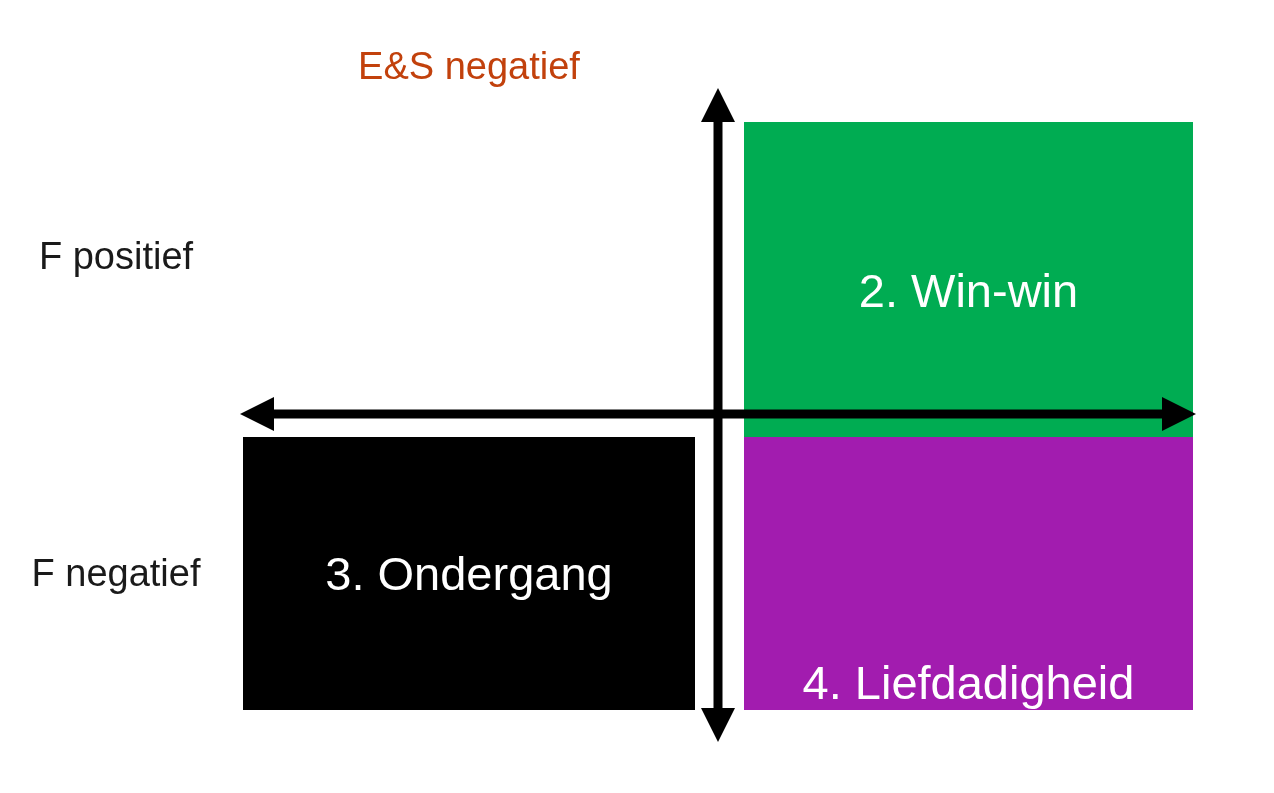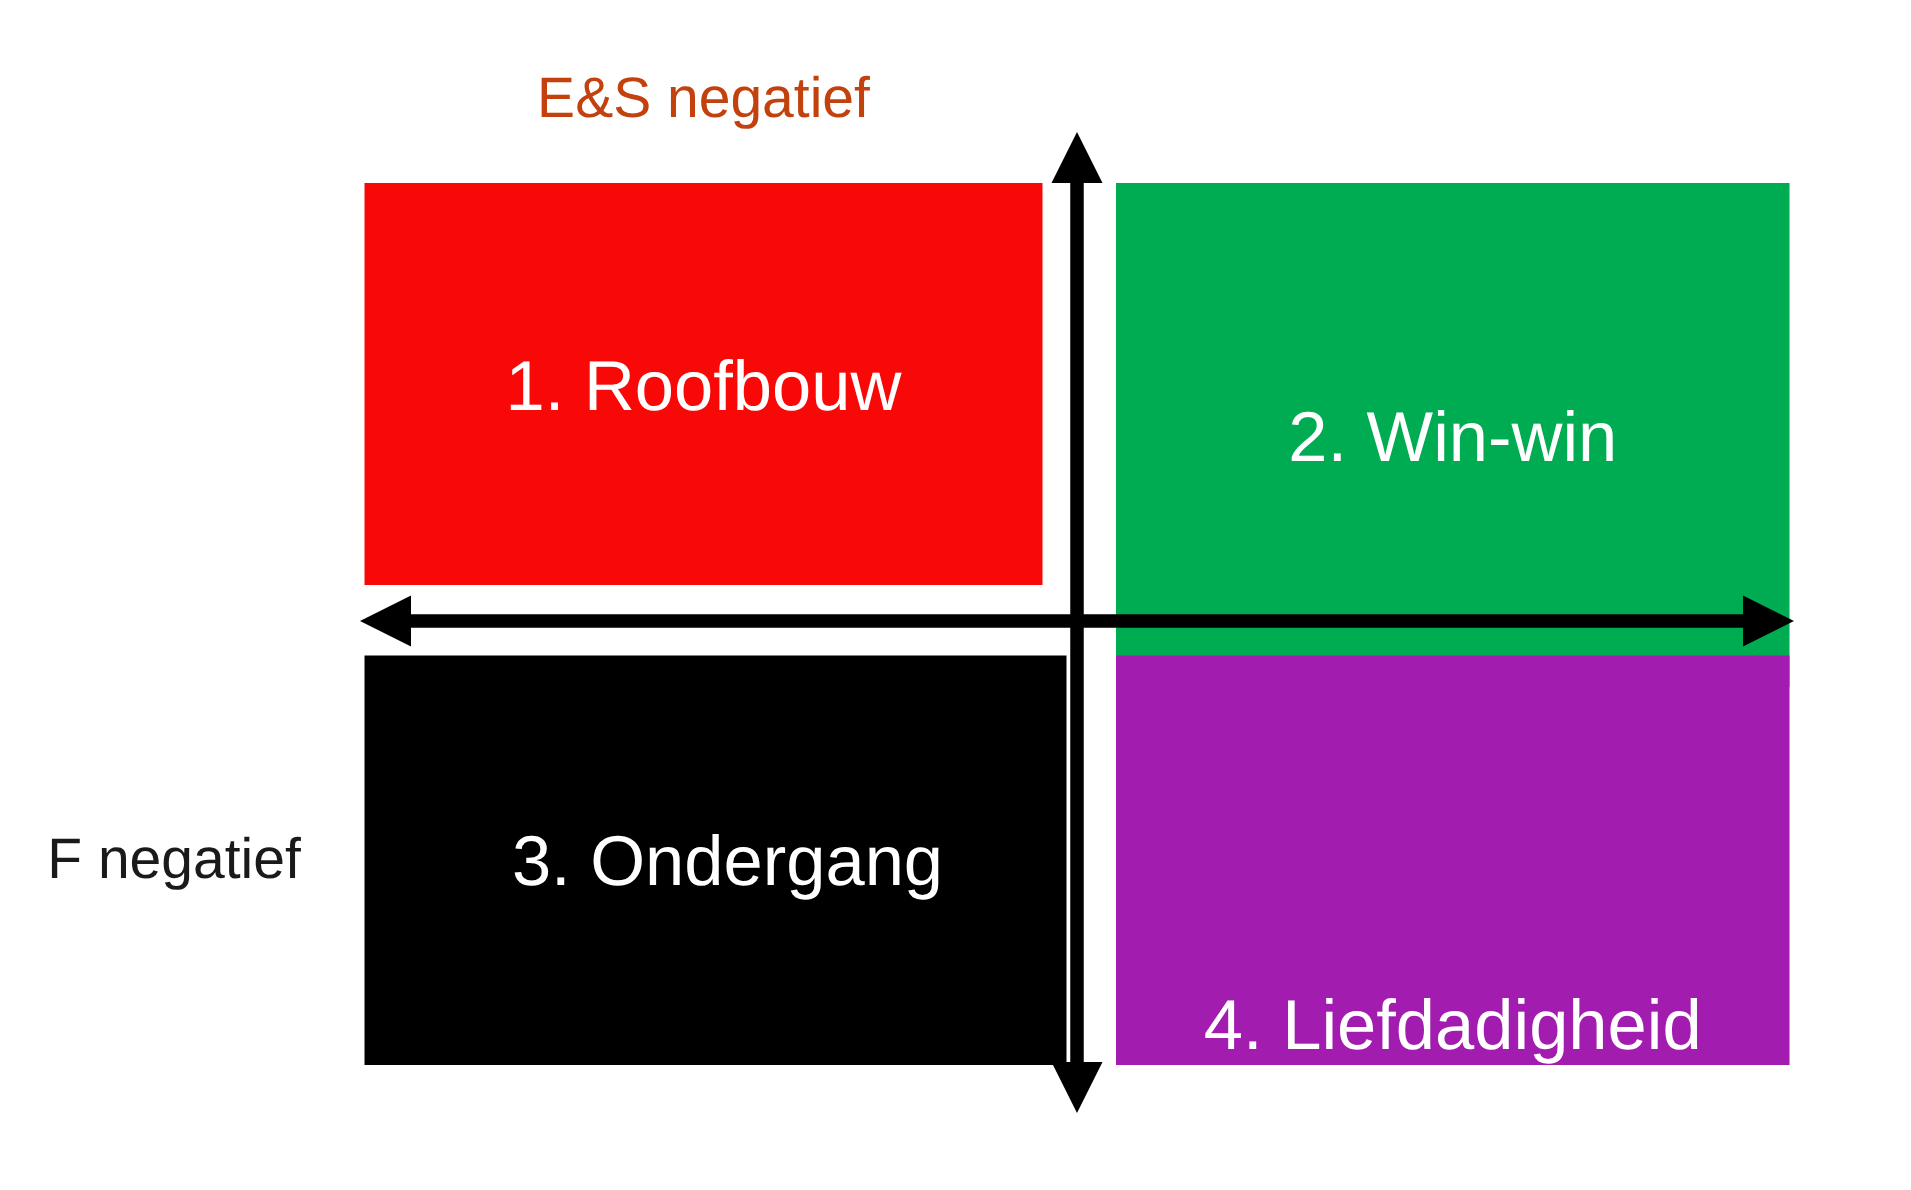--- a/index.html
+++ b/index.html
@@ -46,44 +46,42 @@
     position: absolute;
     display: flex;
     align-items: center;
     justify-content: center;
     font-size: 47px;
     color: #ffffff;
     white-space: nowrap;
   }
   #quad-1 { left: 243px; top: 122px; width: 452px; height: 268px; }
   #quad-2 { left: 744px; top: 122px; width: 449px; height: 336px; }
-  #quad-3 { left: 243px; top: 437px; width: 452px; height: 273px; padding-left: 16px; }
+  #quad-3 { left: 243px; top: 437px; width: 452px; height: 273px; }
   #quad-4 { left: 744px; top: 437px; width: 449px; height: 273px; }
 
   #arrow-layer {
     position: absolute;
     left: 0;
     top: 0;
     width: 1274px;
     height: 793px;
     pointer-events: none;
   }
 </style>
 </head>
 <body>
 
 <div id="stage">
 
   <div id="axis-top-left" class="axis-label-top">E&amp;S negatief</div>
 
+  <div id="axis-left-top" class="axis-label-side">F positief</div>
   <div id="axis-left-bottom" class="axis-label-side">F negatief</div>
 
-  <div id="quad-1" class="quad" style="background: rgb(249, 8, 8); color: rgb(255, 255, 255);">
-    <span>1. Roofbouw</span>
-  </div>
   <div id="quad-2" class="quad" style="background: rgb(0, 172, 82); color: rgb(255, 255, 255);">
     <span>2. Win-win</span>
   </div>
   <div id="quad-3" class="quad" style="background: rgb(0, 0, 0); color: rgb(255, 255, 255);">
     <span>3. Ondergang</span>
   </div>
   <div id="quad-4" class="quad" style="background: #a21caf; color: rgb(255, 255, 255); align-items: flex-end;">
     <span>4. Liefdadigheid</span>
   </div>
 

